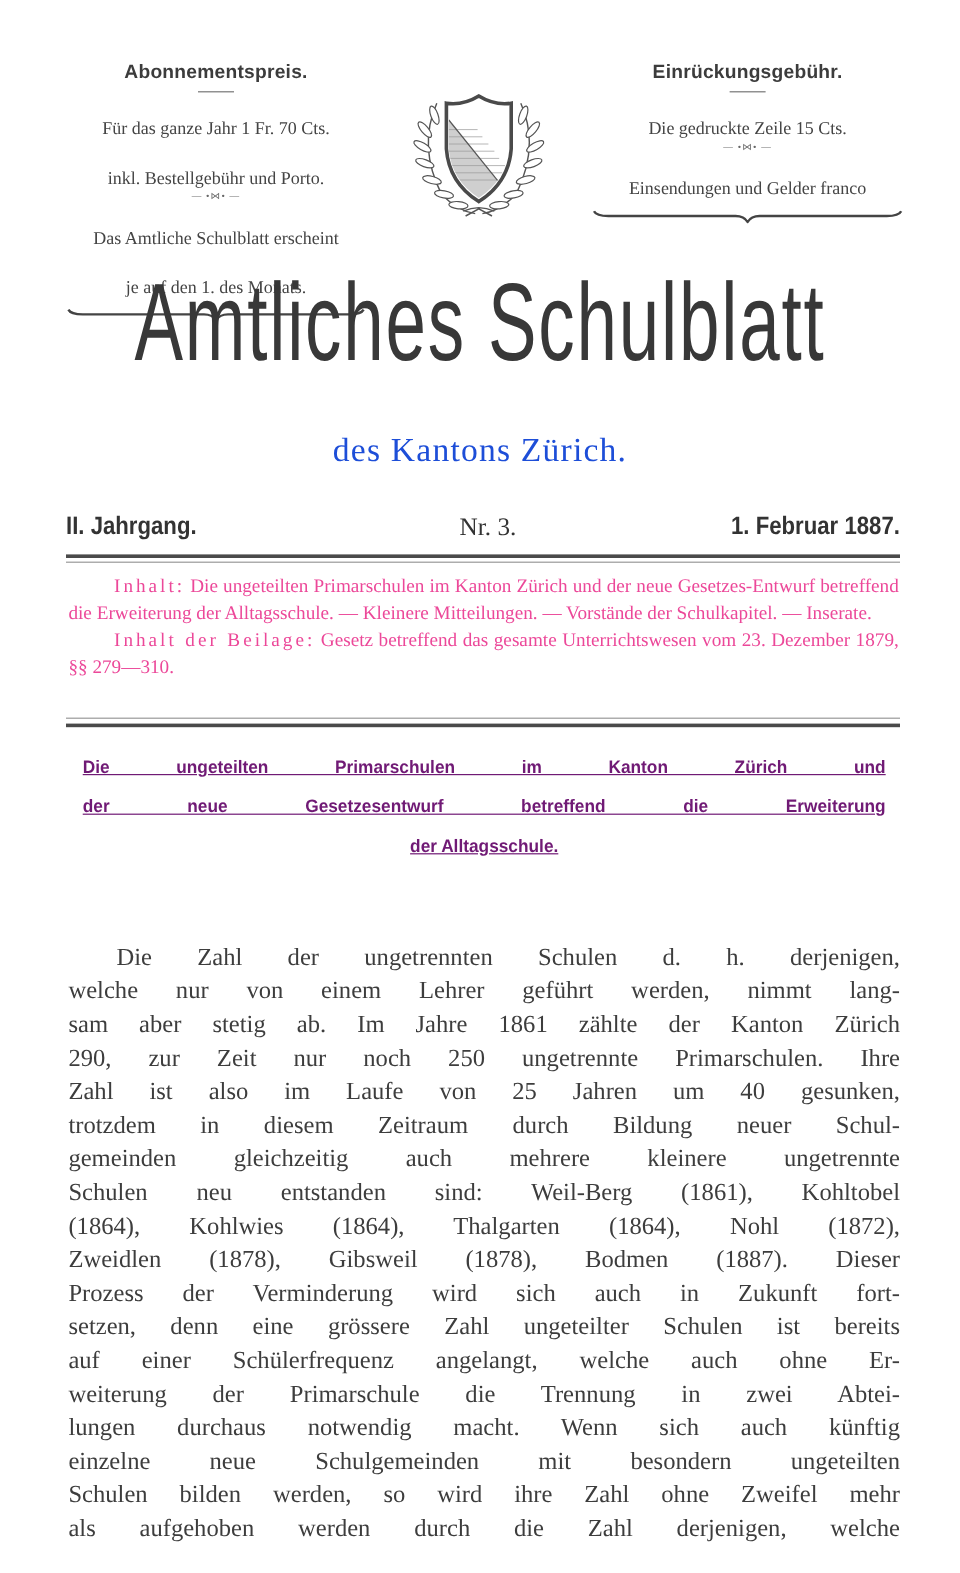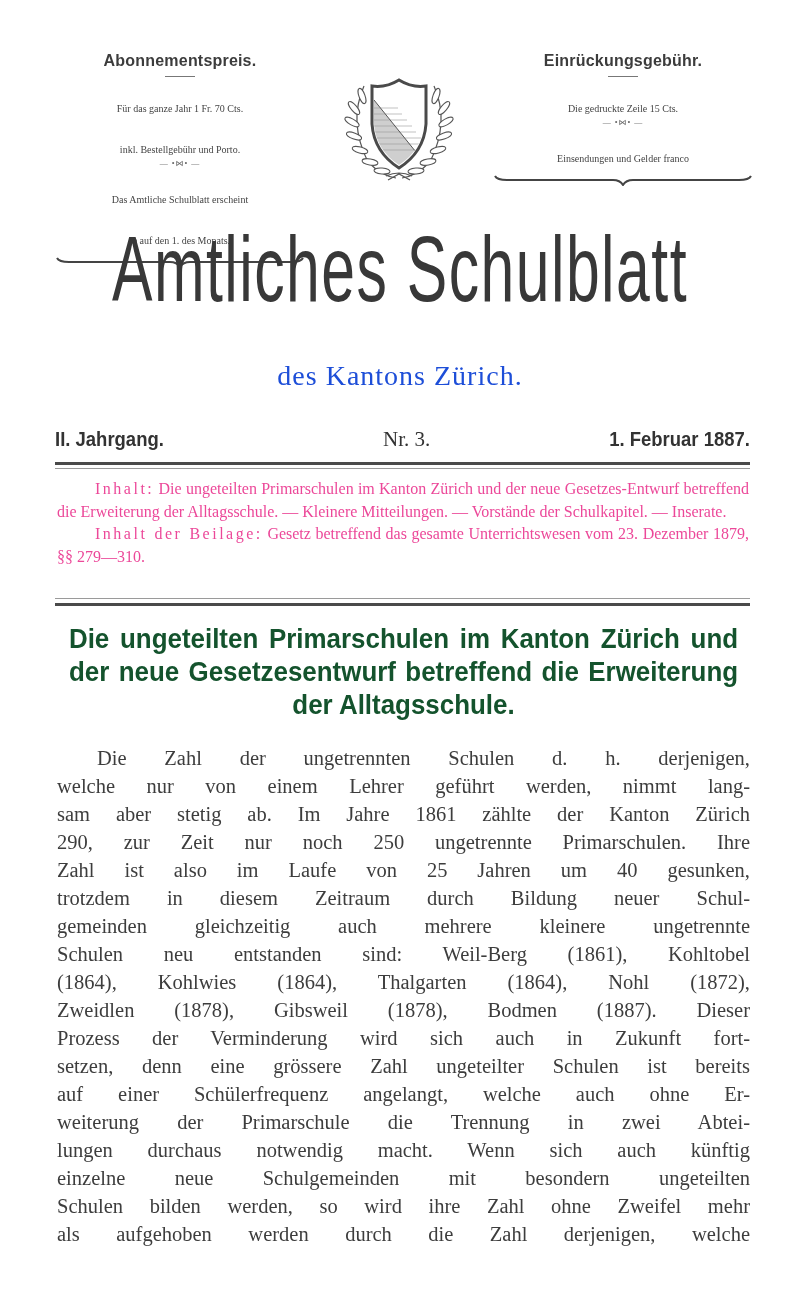--- a/index.html
+++ b/index.html
@@ -4,21 +4,21 @@
 <style>
   html, body { margin: 0; padding: 0; background: #ffffff; }
   body { width: 800px; height: 1311px; position: relative; overflow: hidden; color: #3a3a3a; }
 
   
   .hbox { position: absolute; top: 52px; width: 250px; text-align: center; }
   .hbox.left { left: 55px; }
   .hbox.right { left: 493px; width: 260px; }
   .hbox .head { font-family: "Liberation Sans", sans-serif; font-weight: bold; font-size: 16px; color: #3c3c3c; letter-spacing: 0.2px; }
   .hbox .rule-short { width: 30px; height: 1px; background: #777; margin: 6px auto 5px; }
-  .hbox .line { font-family: "Liberation Serif", serif; font-size: 10px; line-height: 19px; color: #444; margin-top: 22px; }
+  .hbox .line { font-family: "Liberation Serif", serif; font-size: 15px; line-height: 19px; color: #444; margin-top: 22px; }
   .hbox .orn { font-size: 8px; color: #666; line-height: 9px; letter-spacing: 1px; }
   .brace { margin-top: 6px; width: 100%; height: 12px; }
 
   .crest { position: absolute; left: 338px; top: 72px; width: 122px; height: 112px; }
 
   .title { position: absolute; left: 0; width: 800px; top: 208px; text-align: center;
     font-family: "Liberation Sans", sans-serif; font-size: 82px; line-height: 110px; color: #383838;
     transform: scaleX(0.74) scaleY(1.12); transform-origin: center top; letter-spacing: 2px; }
   .subtitle { position: absolute; left: 0; width: 800px; top: 360px; text-align: center;
     font-family: "Liberation Serif", serif; font-size: 28px; color: #1d4ed8; letter-spacing: 1px; }
@@ -31,28 +31,28 @@
 
   .rule-thick { position: absolute; left: 55px; width: 695px; height: 3px; background: #4a4a4a; }
   .rule-thin { position: absolute; left: 55px; width: 695px; height: 1px; background: #9a9a9a; }
 
   .contents { position: absolute; top: 478px; left: 57px; width: 692px;
     font-family: "Liberation Serif", serif; font-size: 16px; line-height: 22.5px; color: #ec4899; text-align: justify; }
   .contents p { margin: 0; text-indent: 38px; }
   .spaced { letter-spacing: 2.5px; }
 
   .article-title { position: absolute; top: 623px; left: 55px; width: 697px; text-align: center;
-    font-family: "Liberation Sans", sans-serif; font-weight: bold; font-size: 27px; line-height: 33px; color: #14532d; }
+    font-family: "Liberation Sans", sans-serif; font-weight: bold; font-size: 15px; line-height: 33px; color: #701a75; text-decoration: underline; }
   .article-title .row { display: block; text-align: justify; text-align-last: justify; transform: scaleX(0.96); }
   .article-title .row.c { text-align: center; text-align-last: center; }
 
   .body { position: absolute; top: 744px; left: 57px; width: 693px;
     font-family: "Liberation Serif", serif; font-size: 20.5px; line-height: 28px; color: #3d3d3d; text-align: justify; }
   .body .ln { display: block; text-align: justify; text-align-last: justify; white-space: nowrap; }
-  .body .ln.first { padding-left: 40px; }
+  .body .ln.first { padding-left: 40px; margin-top: 40px; }
   .body .ln.last { text-align-last: justify; }
 </style>
 </head>
 <body>
 
 <div class="hbox left">
   <div class="head">Abonnementspreis.</div>
   <div class="rule-short"></div>
   <div class="line">Für das ganze Jahr 1 Fr. 70 Cts.</div>
   <div class="line">inkl. Bestellgebühr und Porto.</div>

